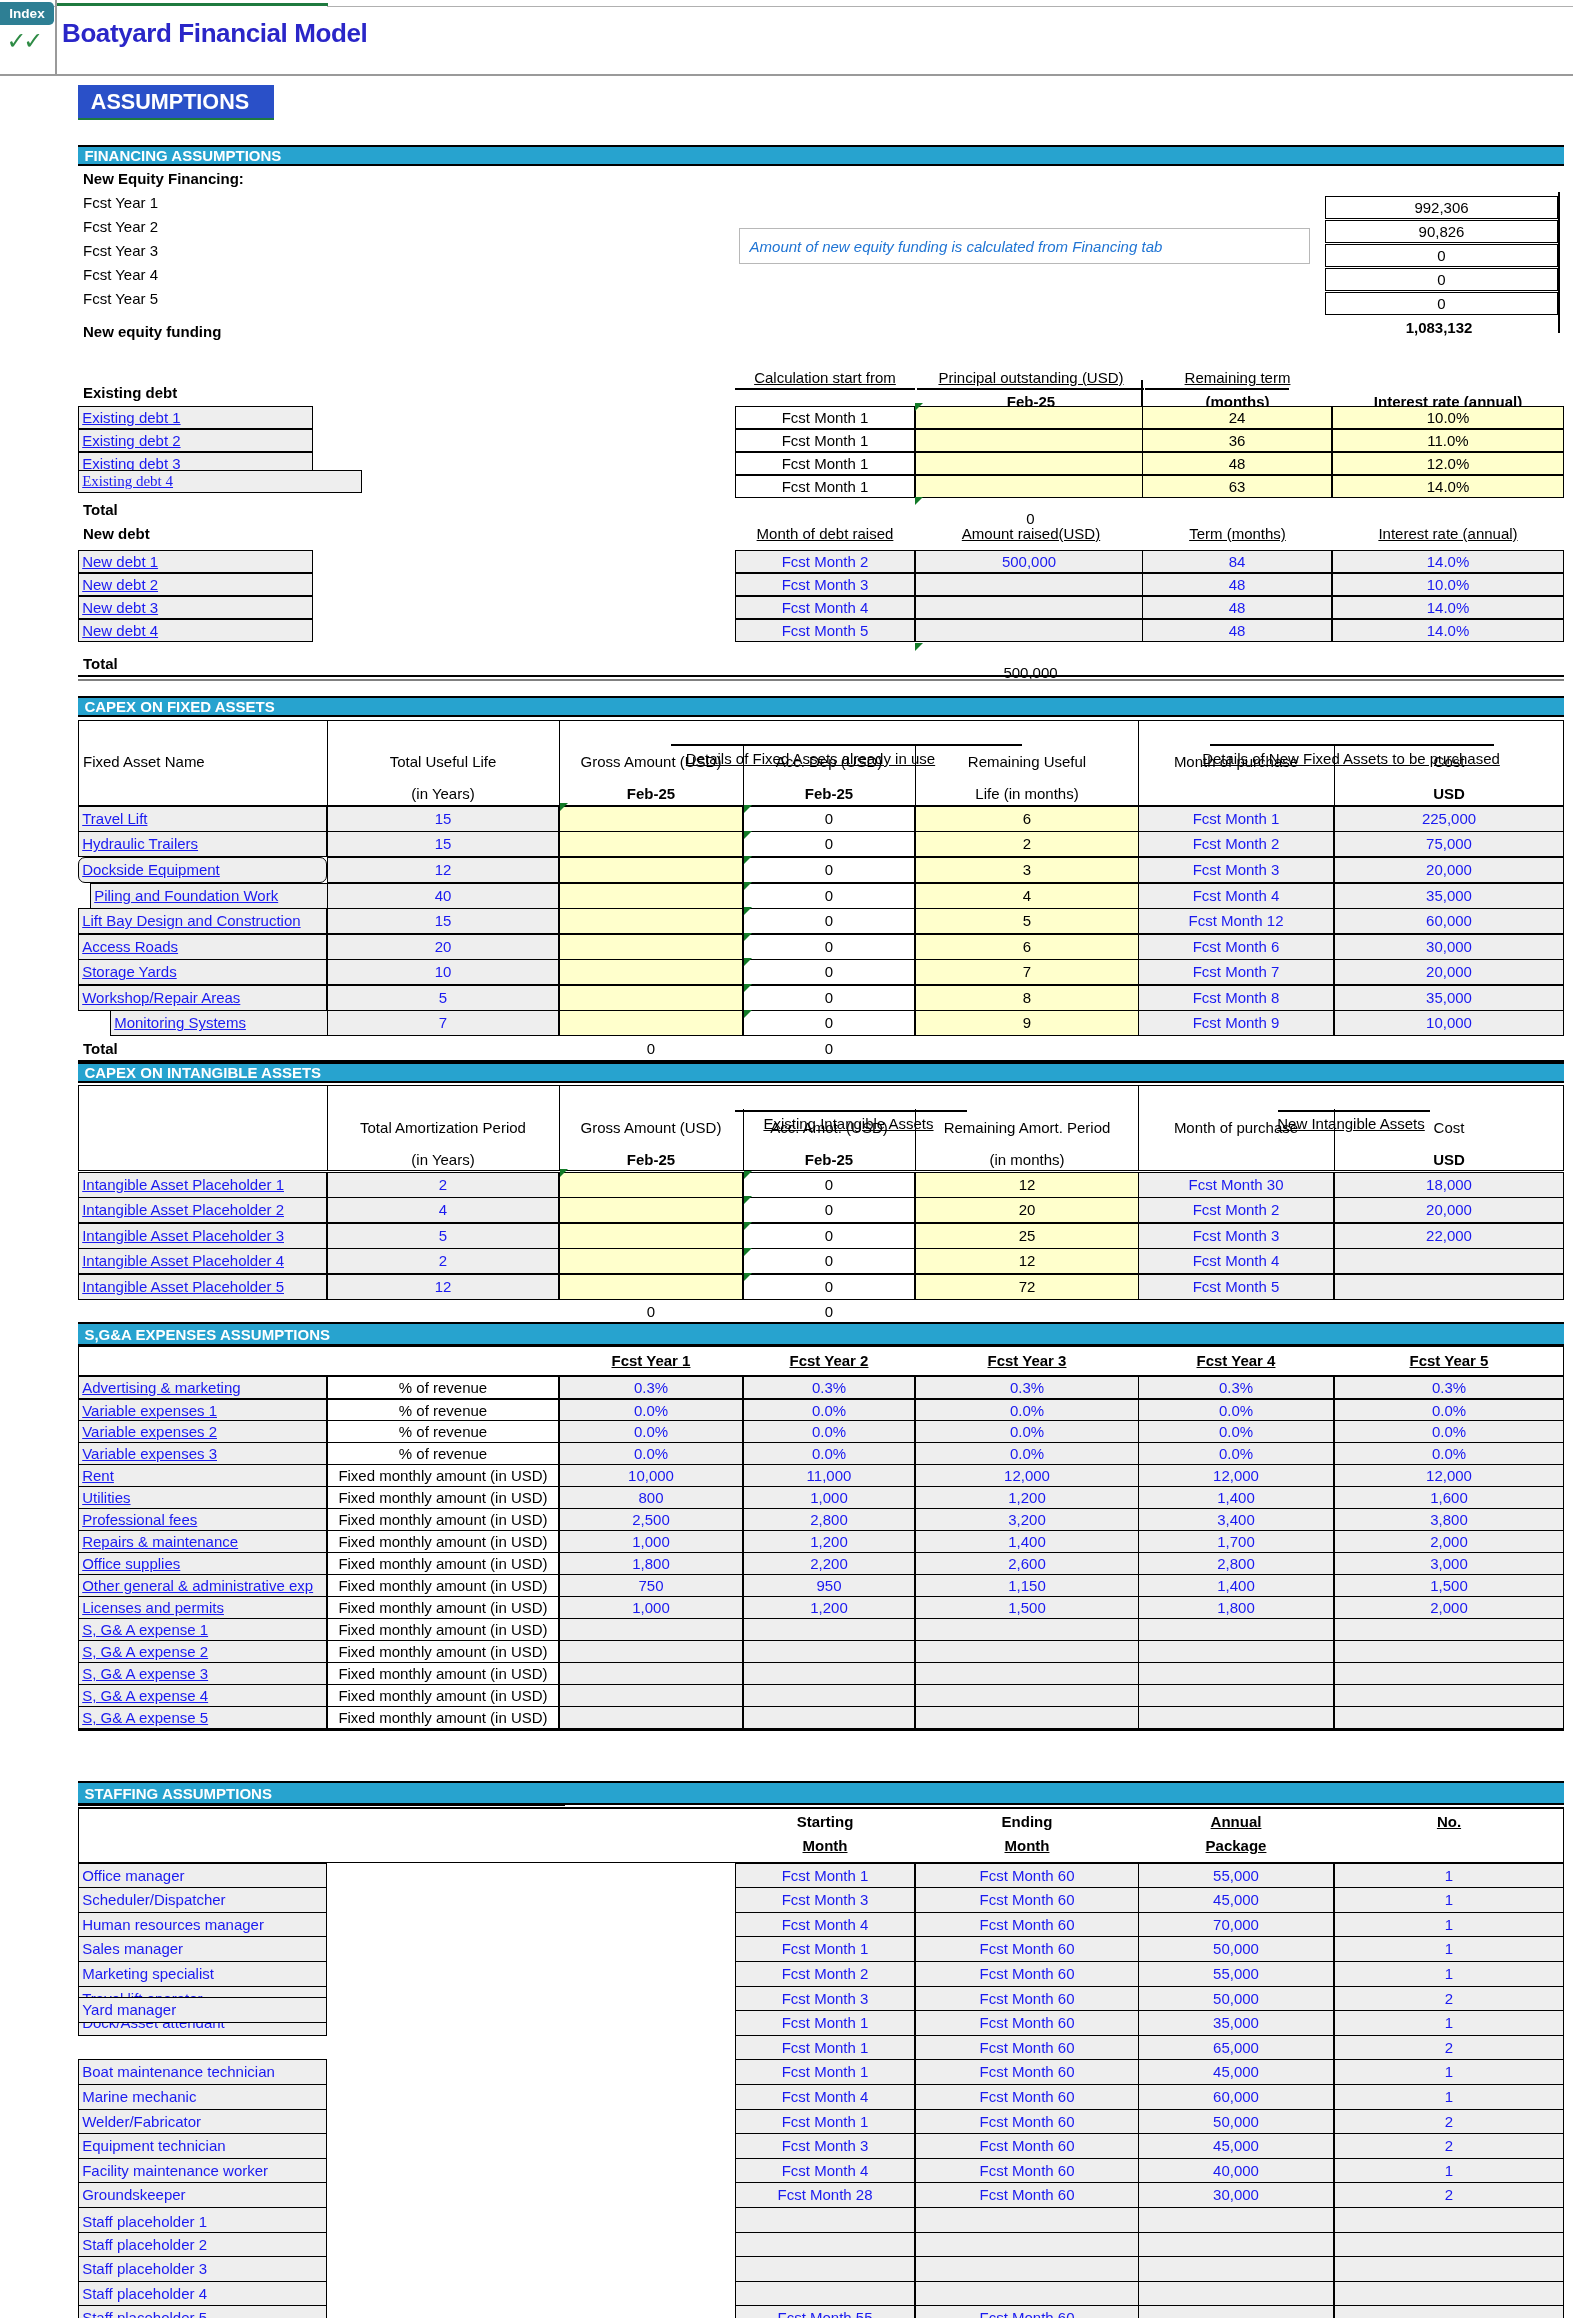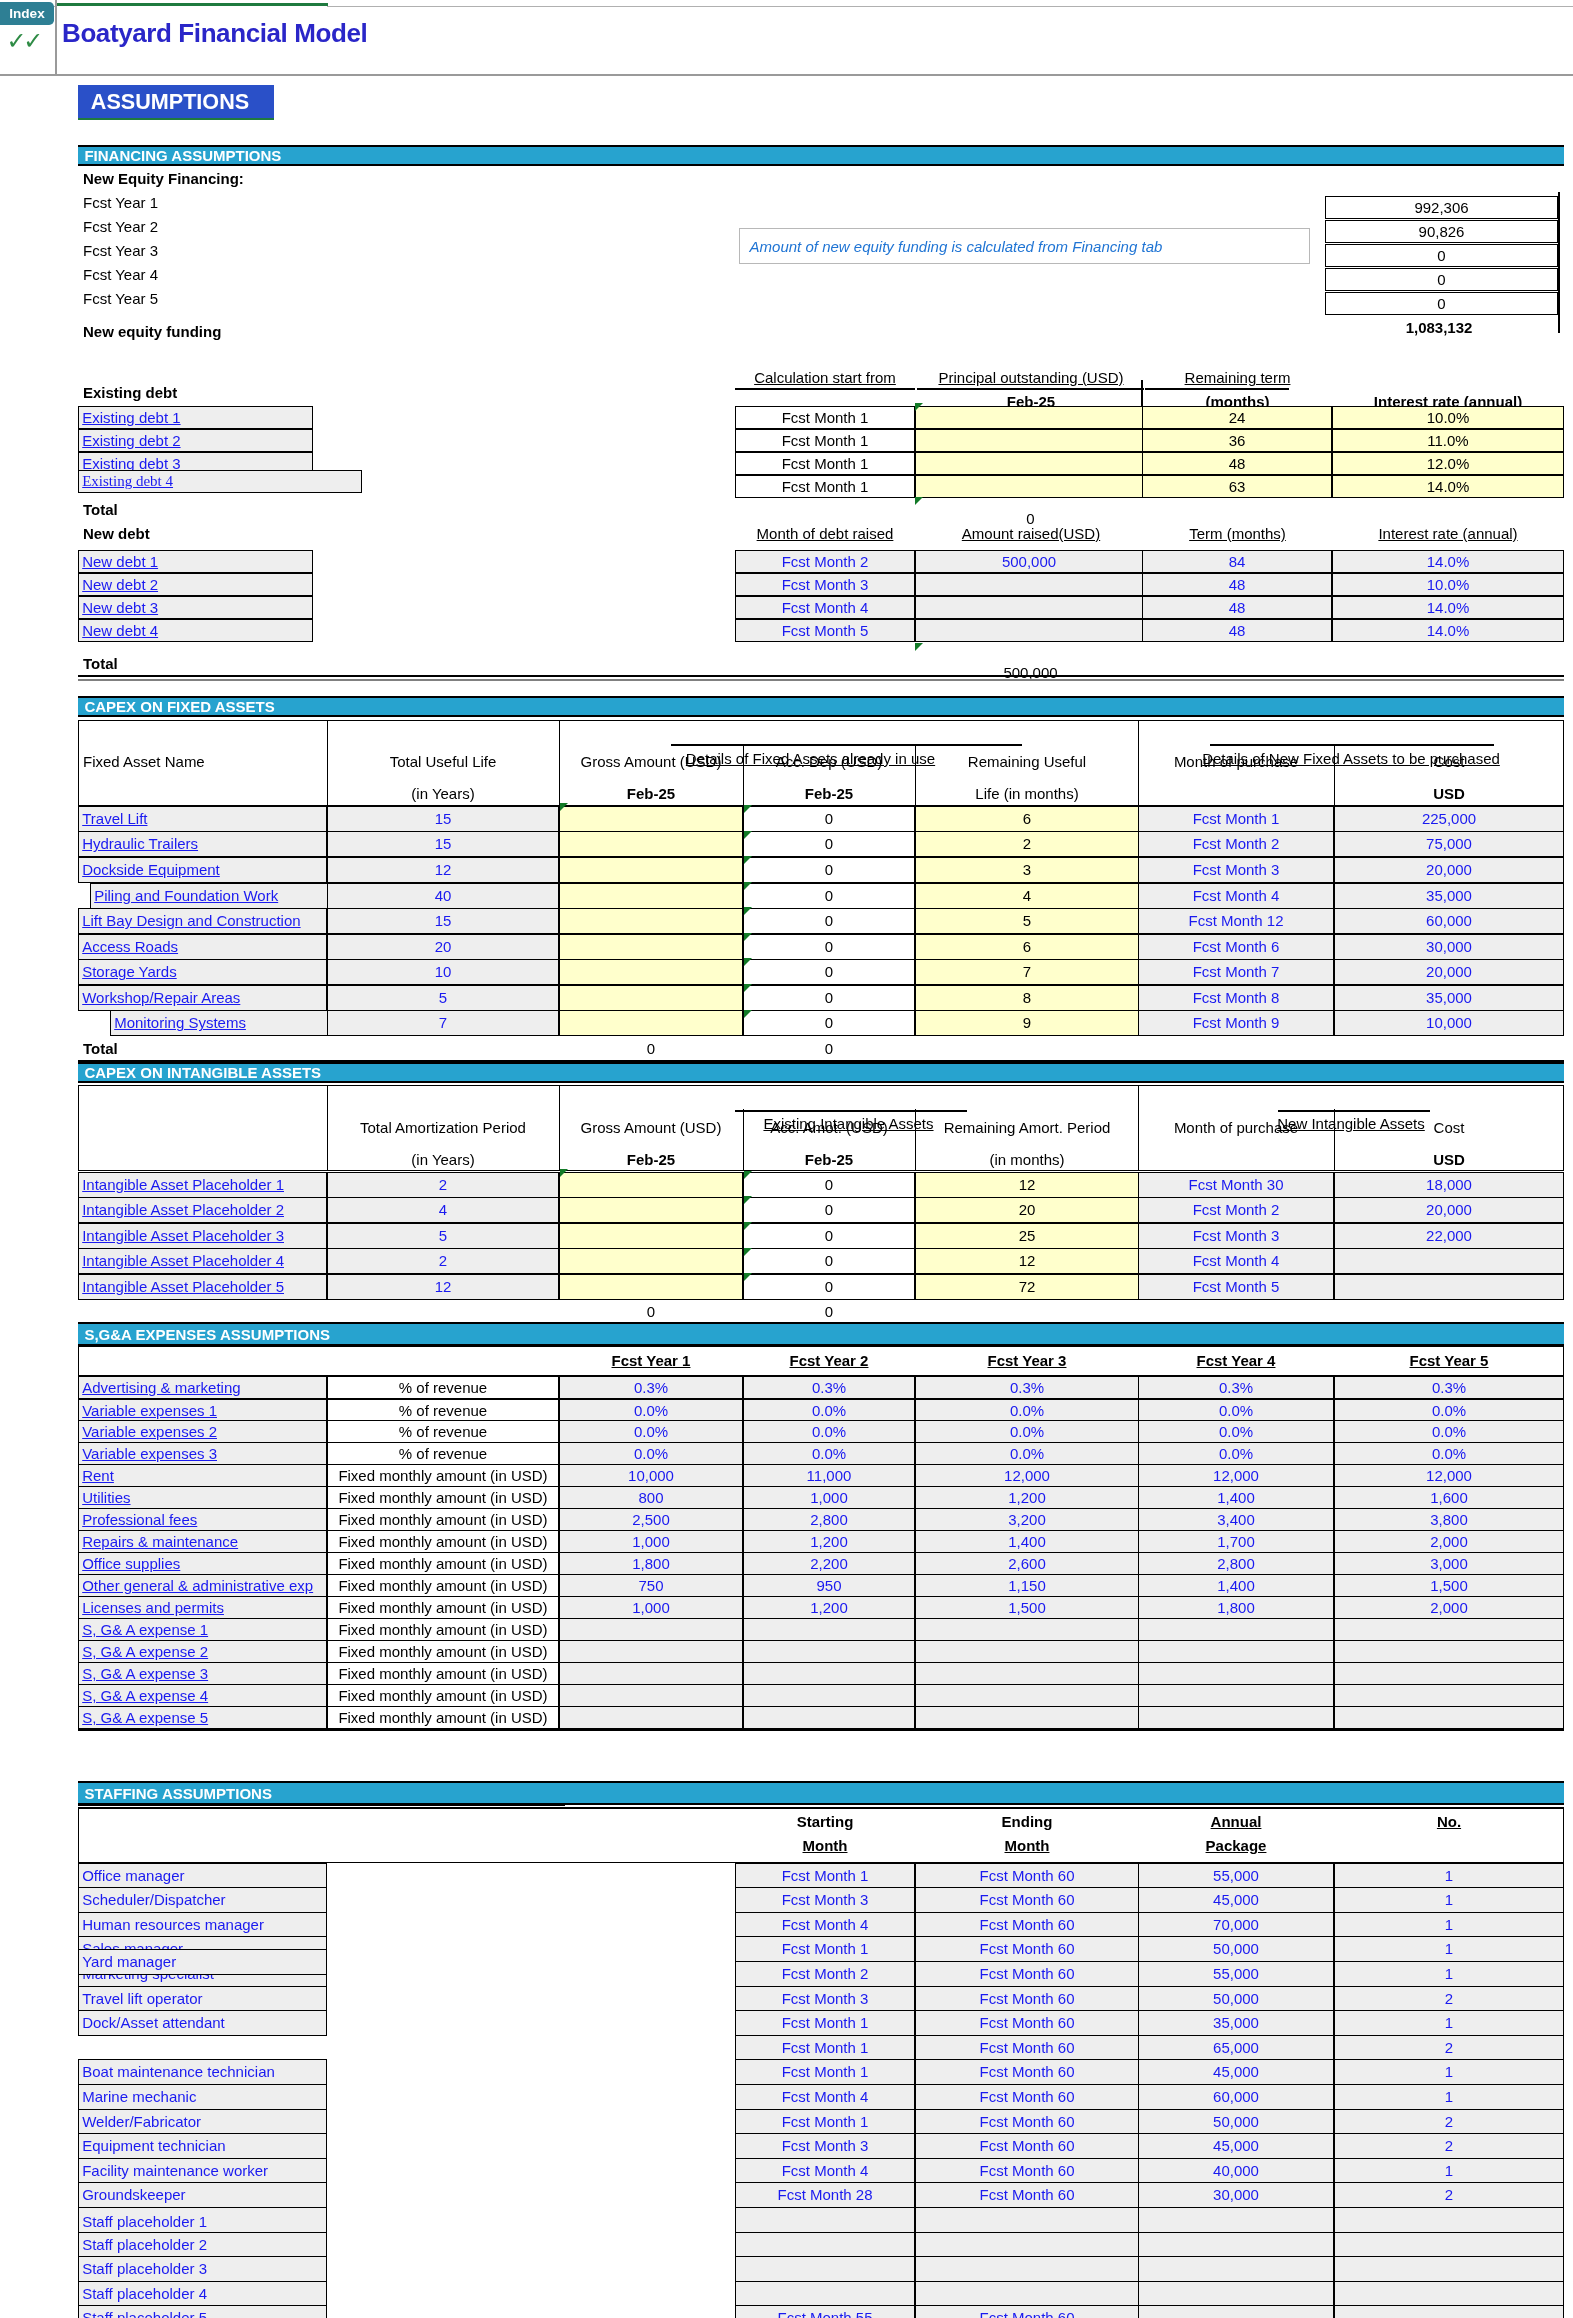--- a/index.html
+++ b/index.html
@@ -212,21 +212,21 @@
     <div class="cell box grey blue" style="left:1334px;top:806px;width:230px;height:25.6px;display:flex;align-items:center;justify-content:center;">225,000</div>
     <div class="flagmark" style="left:744px;top:805px;"></div>
     <div class="namebox" style="left:78px;top:831px;width:249px;height:25.6px;">Hydraulic Trailers</div>
     <div class="cell box grey blue" style="left:327px;top:831px;width:232px;height:25.6px;display:flex;align-items:center;justify-content:center;">15</div>
     <div class="cell box yellow" style="left:559px;top:831px;width:184px;height:25.6px;display:flex;align-items:center;justify-content:center;"></div>
     <div class="cell box white" style="left:743px;top:831px;width:172px;height:25.6px;display:flex;align-items:center;justify-content:center;">0</div>
     <div class="cell box yellow" style="left:915px;top:831px;width:224px;height:25.6px;display:flex;align-items:center;justify-content:center;">2</div>
     <div class="cell box grey blue" style="left:1138px;top:831px;width:196px;height:25.6px;display:flex;align-items:center;justify-content:center;">Fcst Month 2</div>
     <div class="cell box grey blue" style="left:1334px;top:831px;width:230px;height:25.6px;display:flex;align-items:center;justify-content:center;">75,000</div>
     <div class="flagmark" style="left:744px;top:831px;"></div>
-    <div class="namebox" style="left:78px;top:857px;width:249px;height:25.6px;">Dockside Equipment</div>
+    <div class="namebox" style="left:78px;top:857px;width:249px;height:25.6px;border-radius:7px;">Dockside Equipment</div>
     <div class="cell box grey blue" style="left:327px;top:857px;width:232px;height:25.6px;display:flex;align-items:center;justify-content:center;">12</div>
     <div class="cell box yellow" style="left:559px;top:857px;width:184px;height:25.6px;display:flex;align-items:center;justify-content:center;"></div>
     <div class="cell box white" style="left:743px;top:857px;width:172px;height:25.6px;display:flex;align-items:center;justify-content:center;">0</div>
     <div class="cell box yellow" style="left:915px;top:857px;width:224px;height:25.6px;display:flex;align-items:center;justify-content:center;">3</div>
     <div class="cell box grey blue" style="left:1138px;top:857px;width:196px;height:25.6px;display:flex;align-items:center;justify-content:center;">Fcst Month 3</div>
     <div class="cell box grey blue" style="left:1334px;top:857px;width:230px;height:25.6px;display:flex;align-items:center;justify-content:center;">20,000</div>
     <div class="flagmark" style="left:744px;top:856px;"></div>
     <div class="namebox" style="left:78px;top:883px;width:249px;height:25.6px;margin-left:12px;">Piling and Foundation Work</div>
     <div class="cell box grey blue" style="left:327px;top:883px;width:232px;height:25.6px;display:flex;align-items:center;justify-content:center;">40</div>
     <div class="cell box yellow" style="left:559px;top:883px;width:184px;height:25.6px;display:flex;align-items:center;justify-content:center;"></div>
@@ -513,21 +513,21 @@
     <div class="namebox nound" style="left:78px;top:1986px;width:249px;height:25.6px;">Travel lift operator</div>
     <div class="cell box grey blue" style="left:735px;top:1986px;width:180px;height:25.6px;display:flex;align-items:center;justify-content:center;">Fcst Month 3</div>
     <div class="cell box grey blue" style="left:915px;top:1986px;width:224px;height:25.6px;display:flex;align-items:center;justify-content:center;">Fcst Month 60</div>
     <div class="cell box grey blue" style="left:1138px;top:1986px;width:196px;height:25.6px;display:flex;align-items:center;justify-content:center;">50,000</div>
     <div class="cell box grey blue" style="left:1334px;top:1986px;width:230px;height:25.6px;display:flex;align-items:center;justify-content:center;">2</div>
     <div class="namebox nound" style="left:78px;top:2010px;width:249px;height:25.6px;">Dock/Asset attendant</div>
     <div class="cell box grey blue" style="left:735px;top:2010px;width:180px;height:25.6px;display:flex;align-items:center;justify-content:center;">Fcst Month 1</div>
     <div class="cell box grey blue" style="left:915px;top:2010px;width:224px;height:25.6px;display:flex;align-items:center;justify-content:center;">Fcst Month 60</div>
     <div class="cell box grey blue" style="left:1138px;top:2010px;width:196px;height:25.6px;display:flex;align-items:center;justify-content:center;">35,000</div>
     <div class="cell box grey blue" style="left:1334px;top:2010px;width:230px;height:25.6px;display:flex;align-items:center;justify-content:center;">1</div>
-    <div class="namebox nound" style="left:78px;top:1949px;width:249px;height:25.6px;">Yard manager</div>
+    <div class="namebox nound" style="left:78px;top:1997px;width:249px;height:25.6px;">Yard manager</div>
     <div class="cell box grey blue" style="left:735px;top:2035px;width:180px;height:25.6px;display:flex;align-items:center;justify-content:center;">Fcst Month 1</div>
     <div class="cell box grey blue" style="left:915px;top:2035px;width:224px;height:25.6px;display:flex;align-items:center;justify-content:center;">Fcst Month 60</div>
     <div class="cell box grey blue" style="left:1138px;top:2035px;width:196px;height:25.6px;display:flex;align-items:center;justify-content:center;">65,000</div>
     <div class="cell box grey blue" style="left:1334px;top:2035px;width:230px;height:25.6px;display:flex;align-items:center;justify-content:center;">2</div>
     <div class="namebox nound" style="left:78px;top:2059px;width:249px;height:25.6px;">Boat maintenance technician</div>
     <div class="cell box grey blue" style="left:735px;top:2059px;width:180px;height:25.6px;display:flex;align-items:center;justify-content:center;">Fcst Month 1</div>
     <div class="cell box grey blue" style="left:915px;top:2059px;width:224px;height:25.6px;display:flex;align-items:center;justify-content:center;">Fcst Month 60</div>
     <div class="cell box grey blue" style="left:1138px;top:2059px;width:196px;height:25.6px;display:flex;align-items:center;justify-content:center;">45,000</div>
     <div class="cell box grey blue" style="left:1334px;top:2059px;width:230px;height:25.6px;display:flex;align-items:center;justify-content:center;">1</div>
     <div class="namebox nound" style="left:78px;top:2084px;width:249px;height:25.6px;">Marine mechanic</div>

